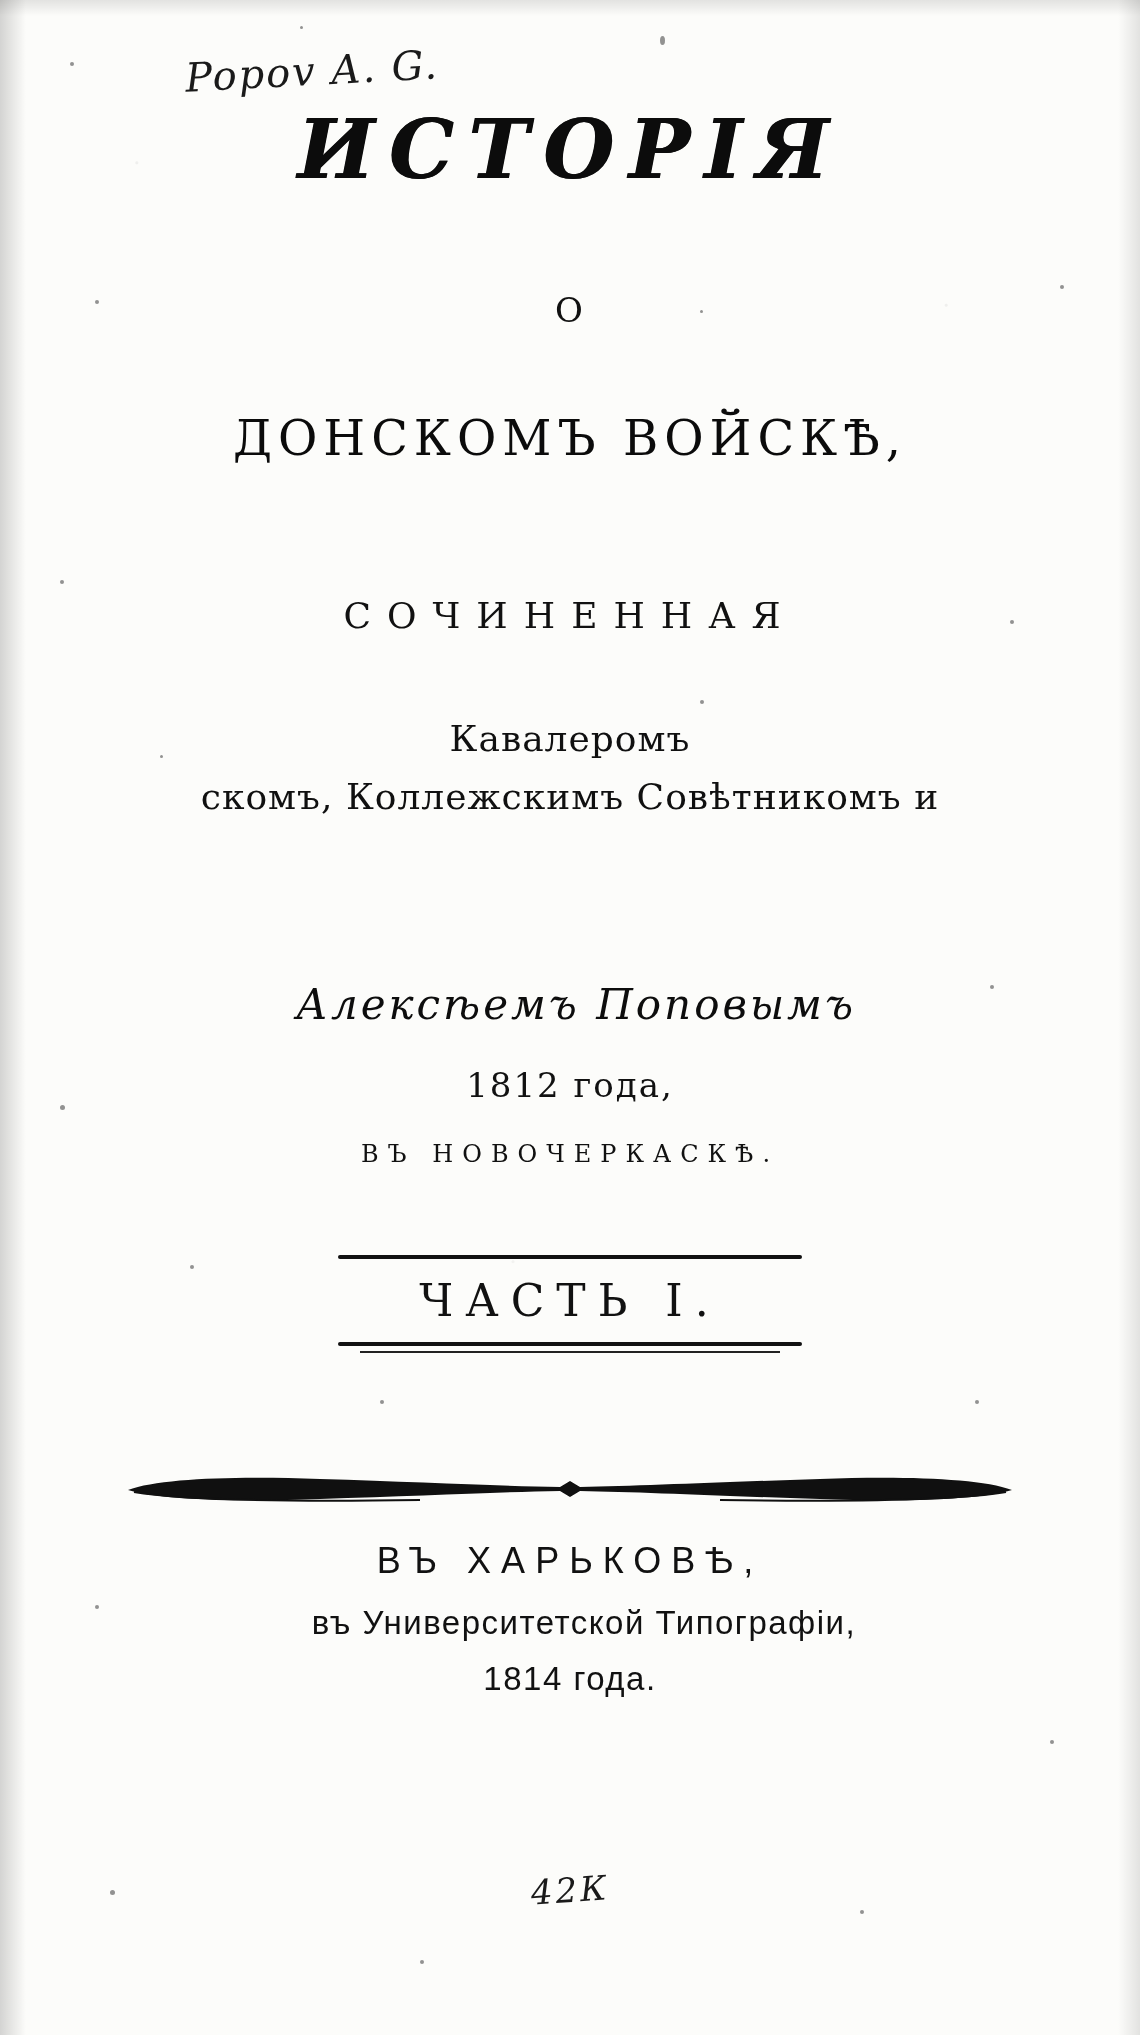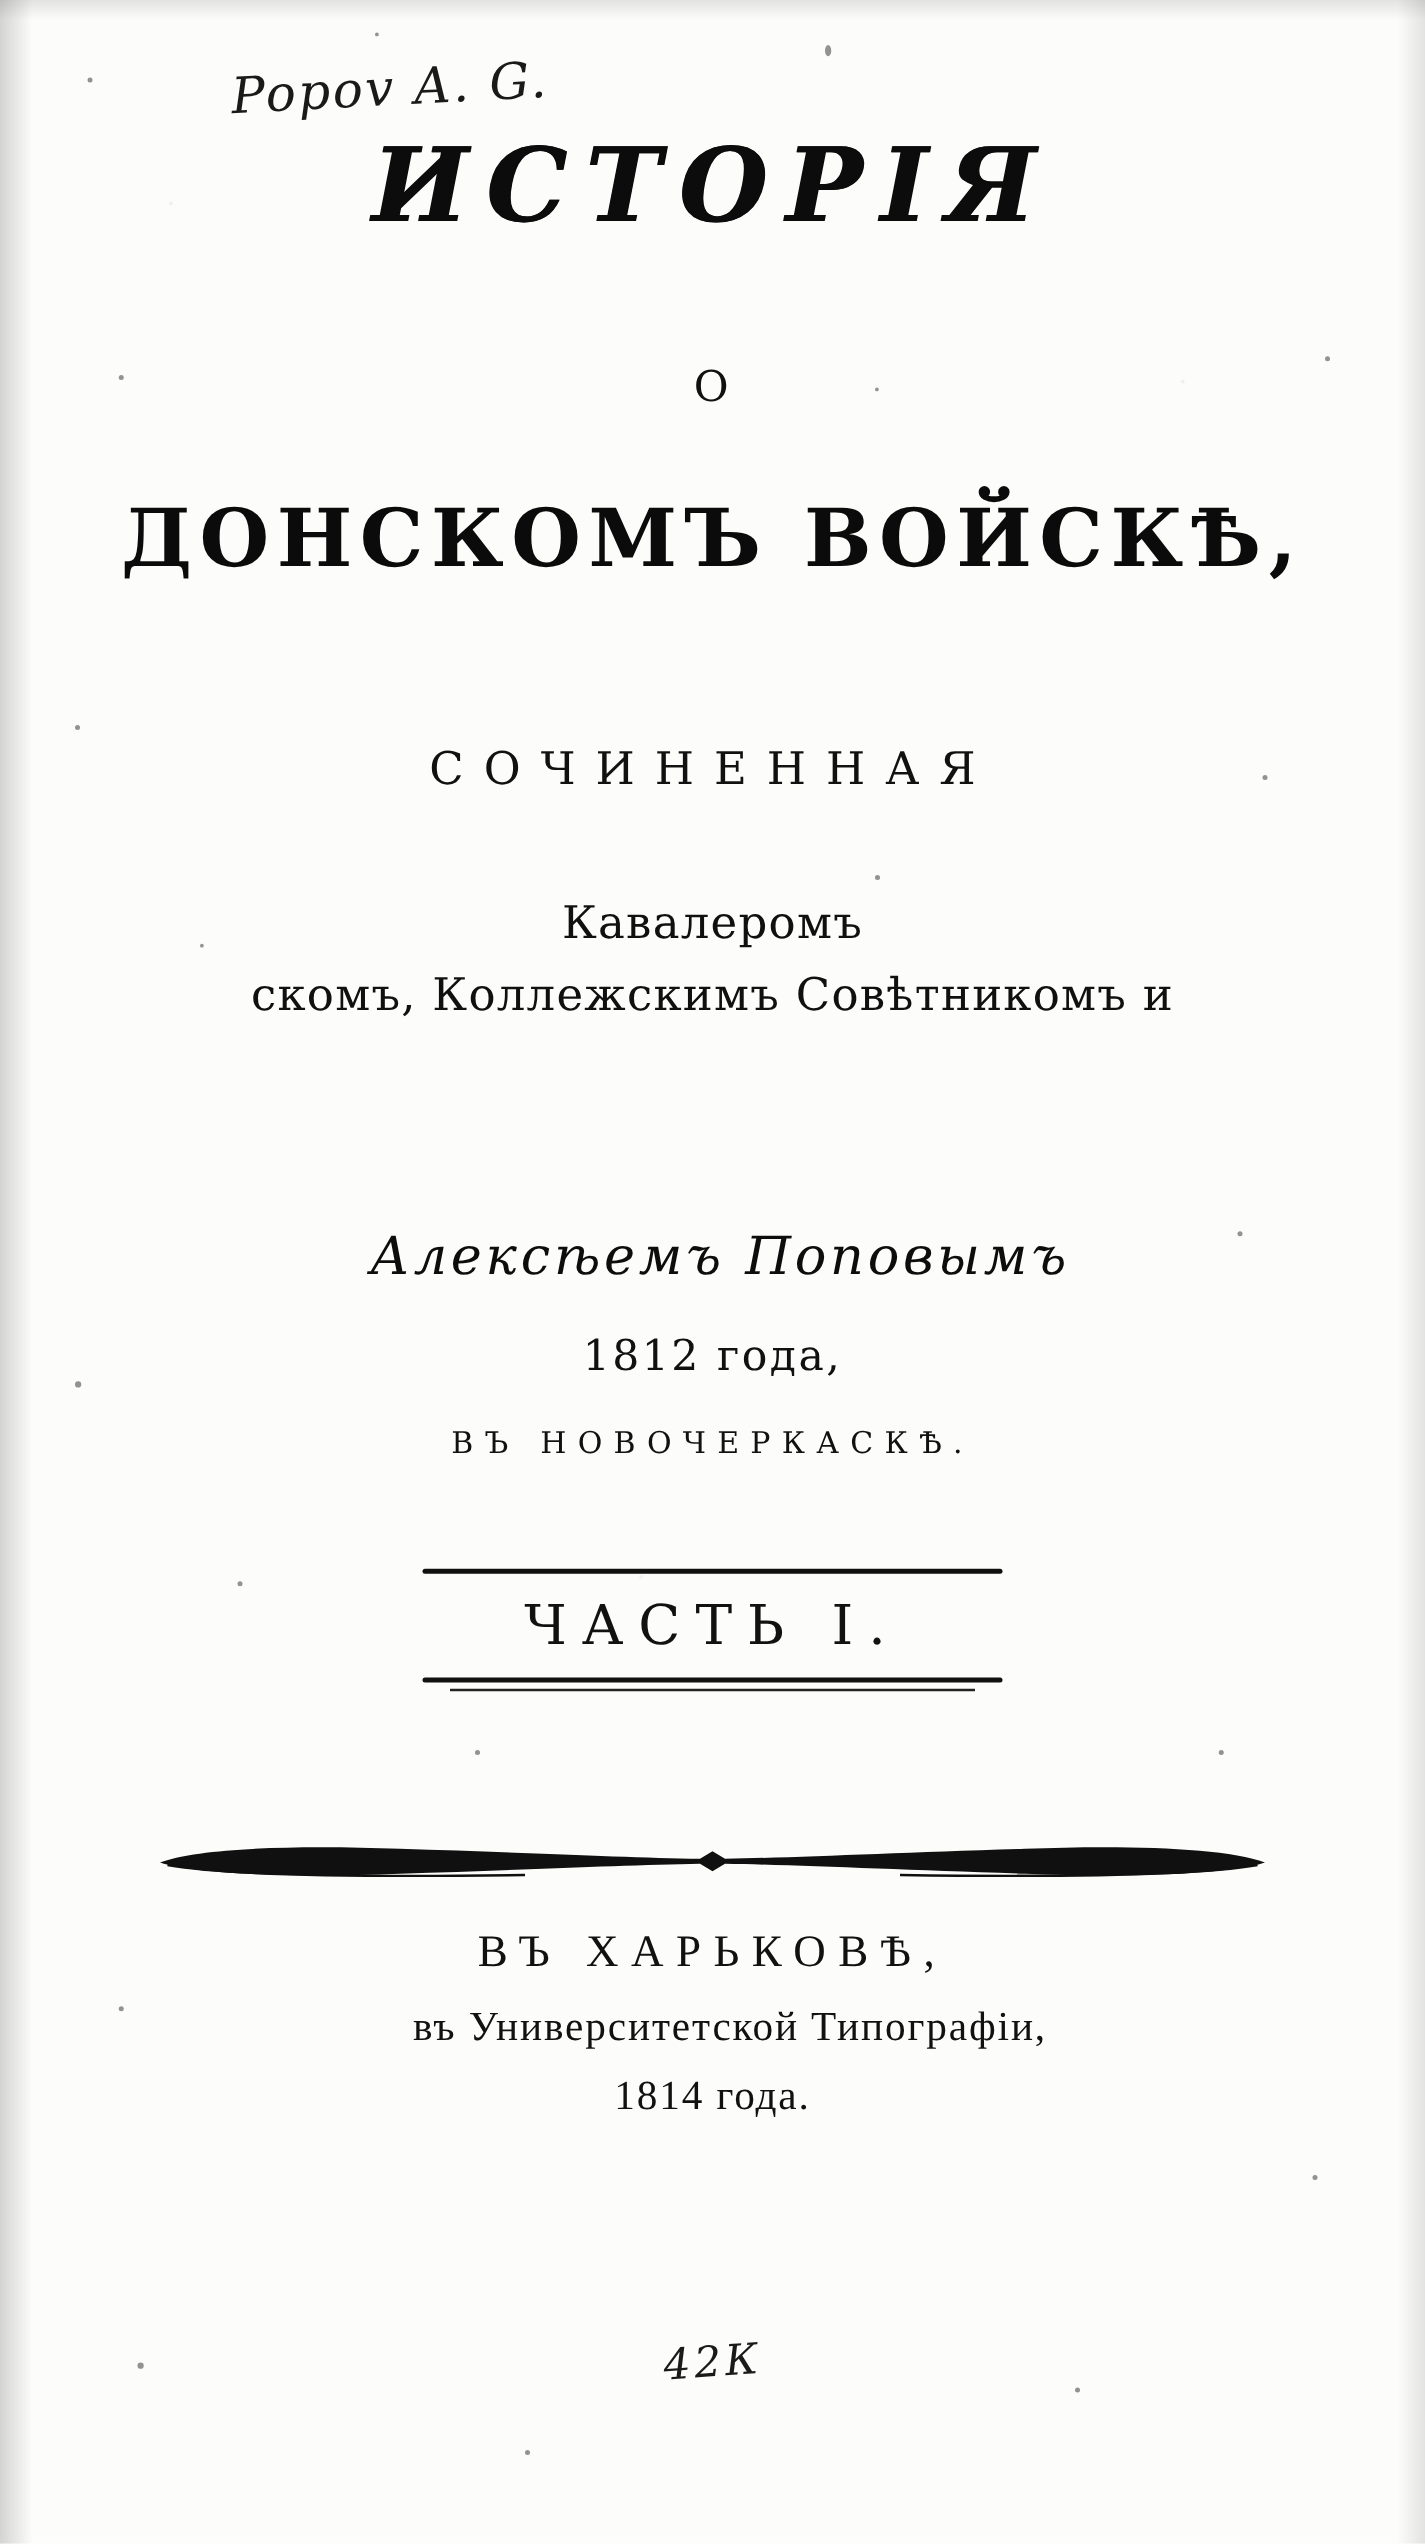--- a/index.html
+++ b/index.html
@@ -89,24 +89,24 @@
     left: 0; right: 0;
     top: 290px;
     font-size: 34px;
     letter-spacing: 2px;
     font-family: "DejaVu Serif", serif;
   }
 
   .title-second {
     position: absolute;
     left: 0; right: 0;
-    top: 400px;
-    font-family: "DejaVu Serif", serif;
-    font-weight: bold;
-    font-size: 64px;
+    top: 414px;
+    font-family: "DejaVu Serif", serif;
+    font-weight: normal;
+    font-size: 48px;
     letter-spacing: 6px;
     line-height: 1;
     color: #0b0b0b;
   }
 
   .spaced-word {
     position: absolute;
     left: 0; right: 0;
     top: 595px;
     font-family: "DejaVu Serif", serif;
@@ -192,21 +192,21 @@
     left: 120px;
     width: 900px;
     top: 1470px;
     height: 40px;
   }
 
   .imprint {
     position: absolute;
     left: 0; right: 0;
     top: 1540px;
-    font-family: Liberation Serif, serif;
+    font-family: Liberation Sans, sans-serif;
   }
   .imprint .city {
     font-size: 36px;
     letter-spacing: 10px;
     margin-bottom: 22px;
   }
   .imprint .press {
     font-size: 33px;
     letter-spacing: 1.5px;
     margin-bottom: 18px;

